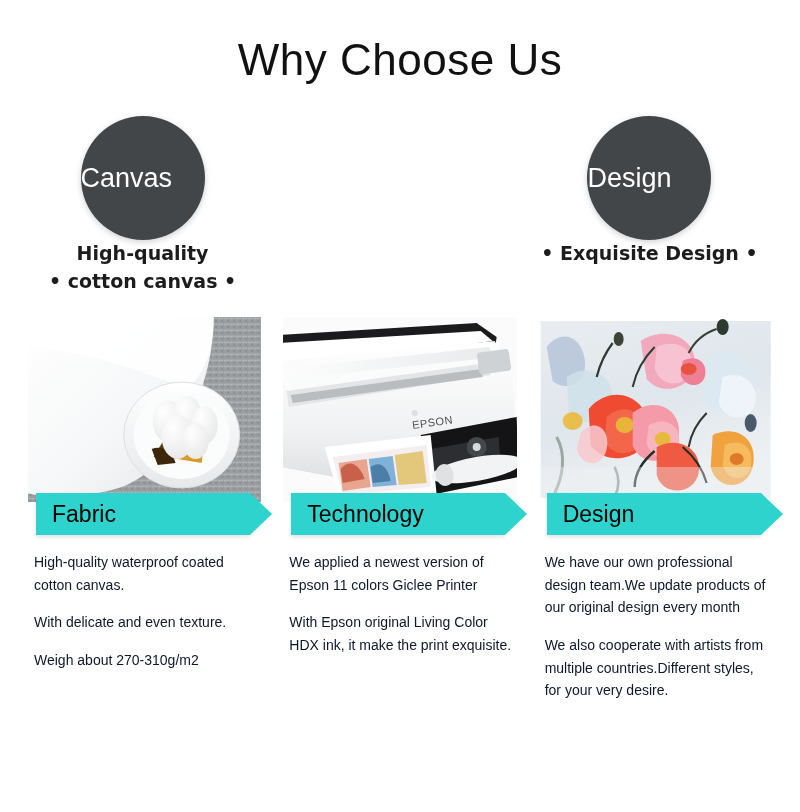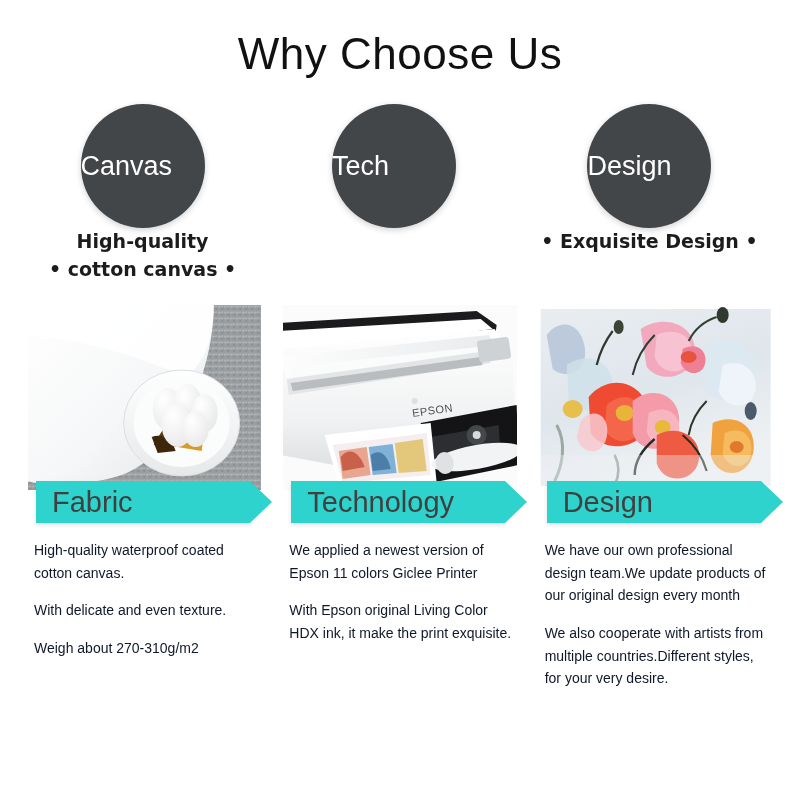--- a/index.html
+++ b/index.html
@@ -16,21 +16,21 @@
     position: relative;
   }
 
   
   .page-title {
     text-align: center;
     font-size: 44px;
     font-weight: 400;
     letter-spacing: 0.5px;
     color: #111111;
-    margin: 0;
+    margin: 6px;
     padding-top: 32px;
     line-height: 1;
     font-family: "Liberation Sans", sans-serif;
   }
 
   
   .circle-row {
     display: flex;
     justify-content: space-between;
     padding: 28px 42px 0 42px;
@@ -108,22 +108,22 @@
     position: absolute;
     left: 100%;
     top: 0;
     width: 0;
     height: 0;
     border-top: 21px solid transparent;
     border-bottom: 21px solid transparent;
     border-left: 22px solid #2ed3cd;
   }
   .ribbon span {
-    color: #404040;
-    font-size: 29px;
+    color: #000000;
+    font-size: 23px;
     font-weight: 400;
     padding-left: 16px;
     line-height: 1;
     font-family: "Liberation Sans", sans-serif;
   }
 
   .panel-body {
     padding: 16px 4px 0 6px;
   }
   .panel-body p {
@@ -146,23 +146,20 @@
     <div class="badge-circle">
       <span>Canvas</span>
     </div>
     <div class="circle-caption">
       <span class="cap-line">High-quality</span>
       <span class="cap-line">• cotton canvas •</span>
     </div>
   </div>
 
   <div class="circle-col col-tech">
-    <div class="badge-circle">
-      <span>Tech</span>
-    </div>
   </div>
 
   <div class="circle-col col-design">
     <div class="badge-circle">
       <span>Design</span>
     </div>
     <div class="circle-caption">
       <span class="cap-line">• Exquisite Design •</span>
     </div>
   </div>

